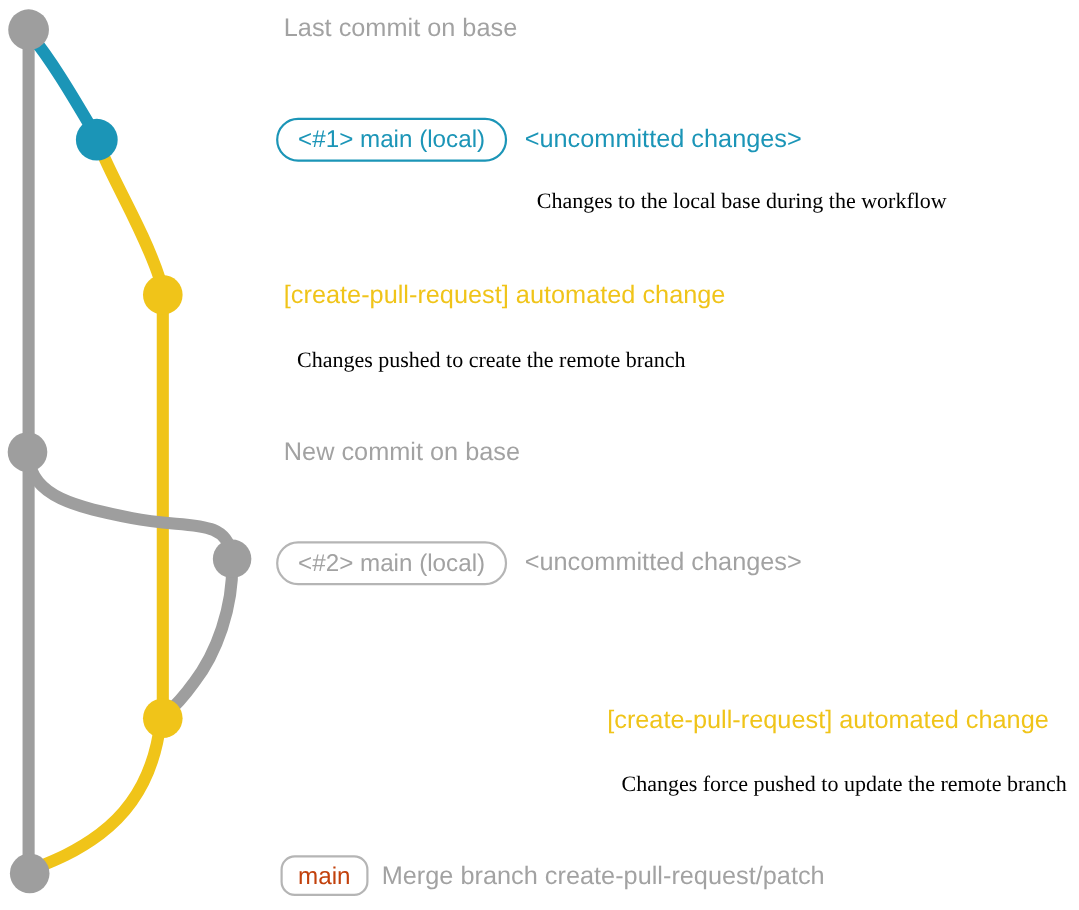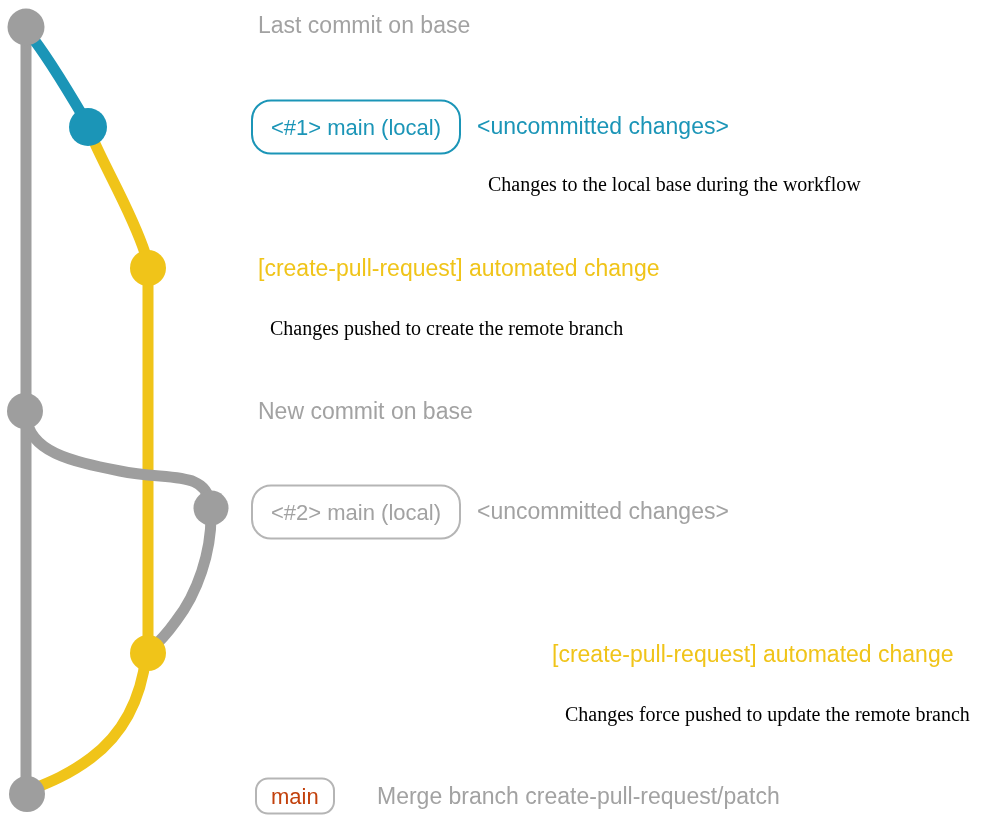--- a/index.html
+++ b/index.html
@@ -32,21 +32,21 @@
 
   .badge {
     display: inline-flex;
     align-items: center;
     justify-content: center;
     box-sizing: border-box;
     border: 2px solid;
     border-radius: 20px;
     font-size: 22px;
     padding: 0 18px;
-    height: 55px;
+    height: 40px;
     background: #ffffff;
   }
   .badge-blue   { border-color: #1b95b7; color: #1b95b7; }
   .badge-gray   { border-color: #b5b5b5; color: #a2a2a2; }
   .badge-yellow { border-color: #f0c419; color: #f0c419; height: 42px; }
   .badge-main   { border-color: #b5b5b5; color: #c2410c; height: 37px; border-radius: 13px; padding: 0 14px; }
 </style>
 </head>
 <body>
 
@@ -85,15 +85,15 @@
 
   <div class="abs caption" style="left:270px; top:300px;">Changes pushed to create the remote branch</div>
 
   <div class="abs badge badge-gray" style="left:251px; top:512px;">&lt;#2&gt; main (local)</div>
   <div class="abs label gray-t" style="left:477px; top:511px;">&lt;uncommitted changes&gt;</div>
 
   <div class="abs label yellow-t" style="left:552px; top:654px;">[create-pull-request] automated change</div>
   <div class="abs caption" style="left:565px; top:686px;">Changes force pushed to update the remote branch</div>
 
   <div class="abs badge badge-main" style="left:255px; top:796px;">main</div>
-  <div class="abs label gray-t" style="left:347px; top:796px;margin-left:30px;">Merge branch create-pull-request/patch</div>
+  <div class="abs label gray-t" style="left:347px; top:796px;">Merge branch create-pull-request/patch</div>
 
 </div>
 
 </body></html>

